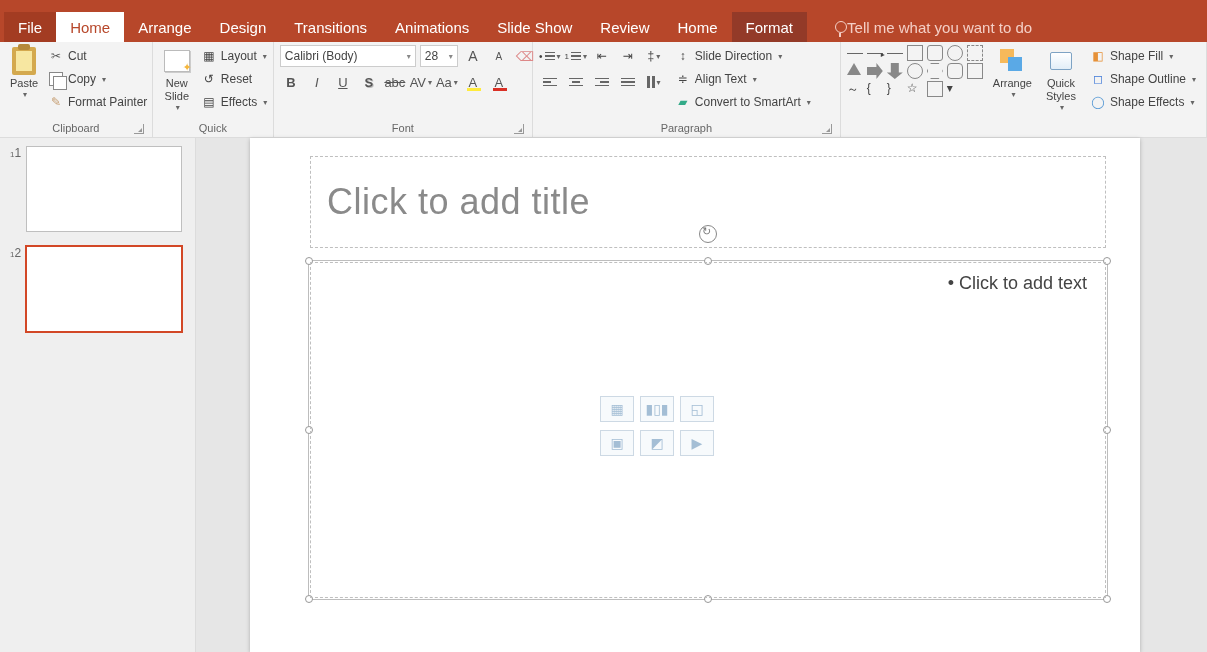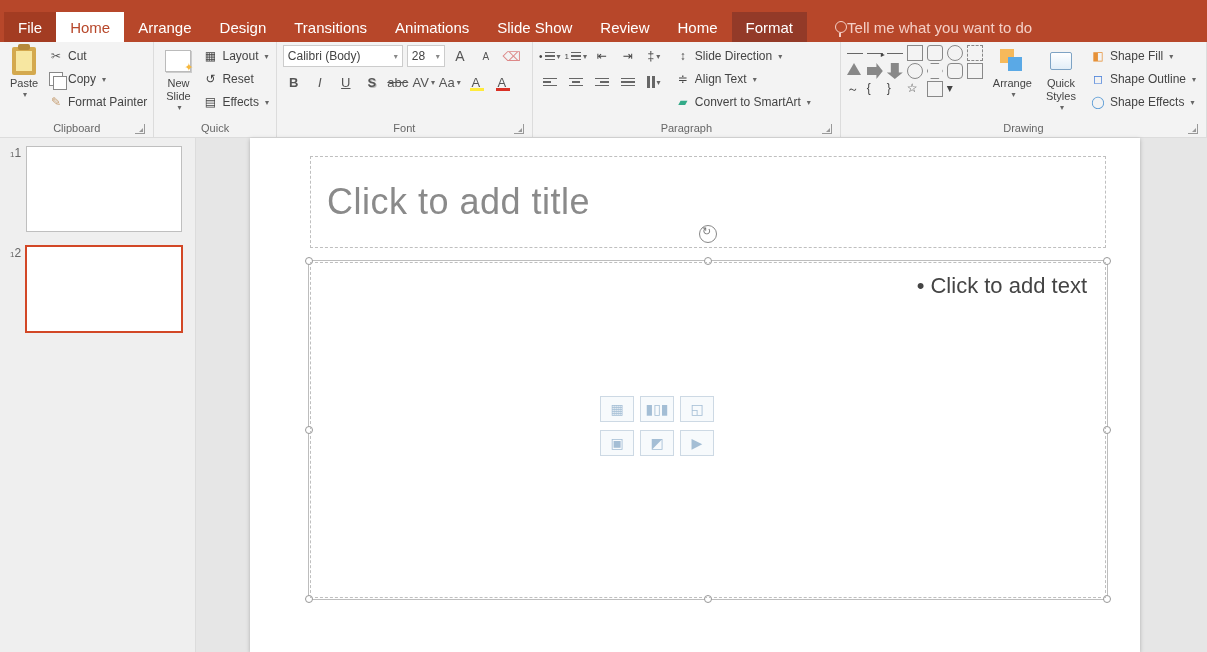--- a/index.html
+++ b/index.html
@@ -28,21 +28,21 @@
 
 .vbtn { display: flex; flex-direction: column; align-items: center; justify-content: center; padding: 2px 4px; font-size: 11px; color: #444; cursor: pointer; line-height: 1.2; text-align: center; min-width: 36px; }
 .vbtn .bigic { width: 28px; height: 28px; margin-bottom: 2px; display: flex; align-items: center; justify-content: center; }
 .dd:after { content: "▾"; font-size: 8px; color: #666; margin-left: 2px; }
 
 .rowbtns { display: flex; flex-direction: column; gap: 1px; }
 .hbtn { display: flex; align-items: center; gap: 4px; padding: 1px 4px; font-size: 12px; color: #444; cursor: pointer; white-space: nowrap; height: 22px; }
 .ic { width: 16px; height: 16px; display: inline-flex; align-items: center; justify-content: center; }
 
 .fontrow { display: flex; align-items: center; gap: 4px; }
-.fontname { width: 120px; height: 22px; border: 1px solid #ccc; background: #fff; font-size: 12px; padding: 0 4px; display: flex; align-items: center; justify-content: space-between; }
+.fontname { width: 136px; height: 22px; border: 1px solid #ccc; background: #fff; font-size: 12px; padding: 0 4px; display: flex; align-items: center; justify-content: space-between; }
 .fontsize { width: 38px; height: 22px; border: 1px solid #ccc; background: #fff; font-size: 12px; padding: 0 4px; display: flex; align-items: center; justify-content: space-between; }
 .fmtbtn { width: 22px; height: 22px; display: inline-flex; align-items: center; justify-content: center; font-size: 13px; cursor: pointer; color: #555; }
 .fmtbtn.b { font-weight: bold; } .fmtbtn.i { font-style: italic; } .fmtbtn.u { text-decoration: underline; }
 .fmtbtn.s { text-decoration: line-through; }
 .colorbar { position: relative; } .colorbar:after { content:""; position:absolute; bottom:2px; left:3px; width:14px; height:3px; background:#d93025; }
 .hlbar:after { background: #ffeb3b; }
 
 .parabtn { width: 22px; height: 22px; display:inline-flex; align-items:center; justify-content:center; cursor:pointer; }
 .lines { width:14px; display:flex; flex-direction:column; gap:2px; }
 .lines span { height:1.5px; background:#666; }
@@ -65,21 +65,21 @@
 .thumbitem .num { font-size:12px; color:#666; width:8px; }
 .thumb { width:156px; height:86px; background:#fff; border:1px solid #bfbfbf; cursor:pointer; }
 .thumb.sel { outline:2.5px solid #d24726; outline-offset:-1px; }
 
 .canvas { flex:1; background:#e6e6e6; position:relative; }
 .slide { position:absolute; left:54px; top:0; width:890px; height:514px; background:#fff; box-shadow: 0 1px 4px rgba(0,0,0,.25); }
 .placeholder { position:absolute; border:1px dashed #bfbfbf;text-align:right; }
 .ph-title { left:60px; top:18px; width:796px; height:92px; display:flex; align-items:center; padding:0 16px; }
 .ph-title span { font-size:36px; color:#8a8a8a; letter-spacing:.5px; }
 .ph-body { left:60px; top:124px; width:796px; height:336px; padding:10px 18px; }
-.ph-body .bt { font-size:22px; color:#444; }
+.ph-body .bt { font-size:18px; color:#444; }
 .ph-body .bt:before { content:"• "; }
 .content-icons { position:absolute; left:350px; top:258px; display:grid; grid-template-columns:repeat(3,34px); grid-auto-rows:26px; gap:8px 6px; }
 .cic { border:1px solid #b8c9d9; background:#f4f8fb; opacity:.7; cursor:pointer; display:flex; align-items:center; justify-content:center; font-size:14px; color:#7ea3c4; }
 
 .handle { position:absolute; width:8px; height:8px; background:#fff; border:1px solid #999; border-radius:50%; }
 .rot { position:absolute; width:18px; height:18px; border:1.5px solid #888; border-radius:50%; left:50%; top:-36px; margin-left:-9px; }
 .rot:after{content:"↻"; font-size:11px; position:absolute; left:2px; top:-1px; color:#777;}
 .sel-outline { position:absolute; border:1px solid #bdbdbd; }
 
 
@@ -330,21 +330,20 @@
         <div class="hbtn dd">
             <span class="ic" style="color:#3c78d8">◻</span>
             <span>Shape Outline</span>
           </div>
         <div class="hbtn dd">
             <span class="ic" style="color:#5b9bd5">◯</span>
             <span>Shape Effects</span>
           </div>
       </div>
     </div>
-    <div class="group-label"><span>Drawing</span><span class="dlaunch"></span></div>
   </div>
 
 </div>
 
 <div class="workspace">
   <div class="thumbs">
     <div class="thumbitem">
       <span class="num">1</span>
       <div class="thumb"></div>
     </div>

